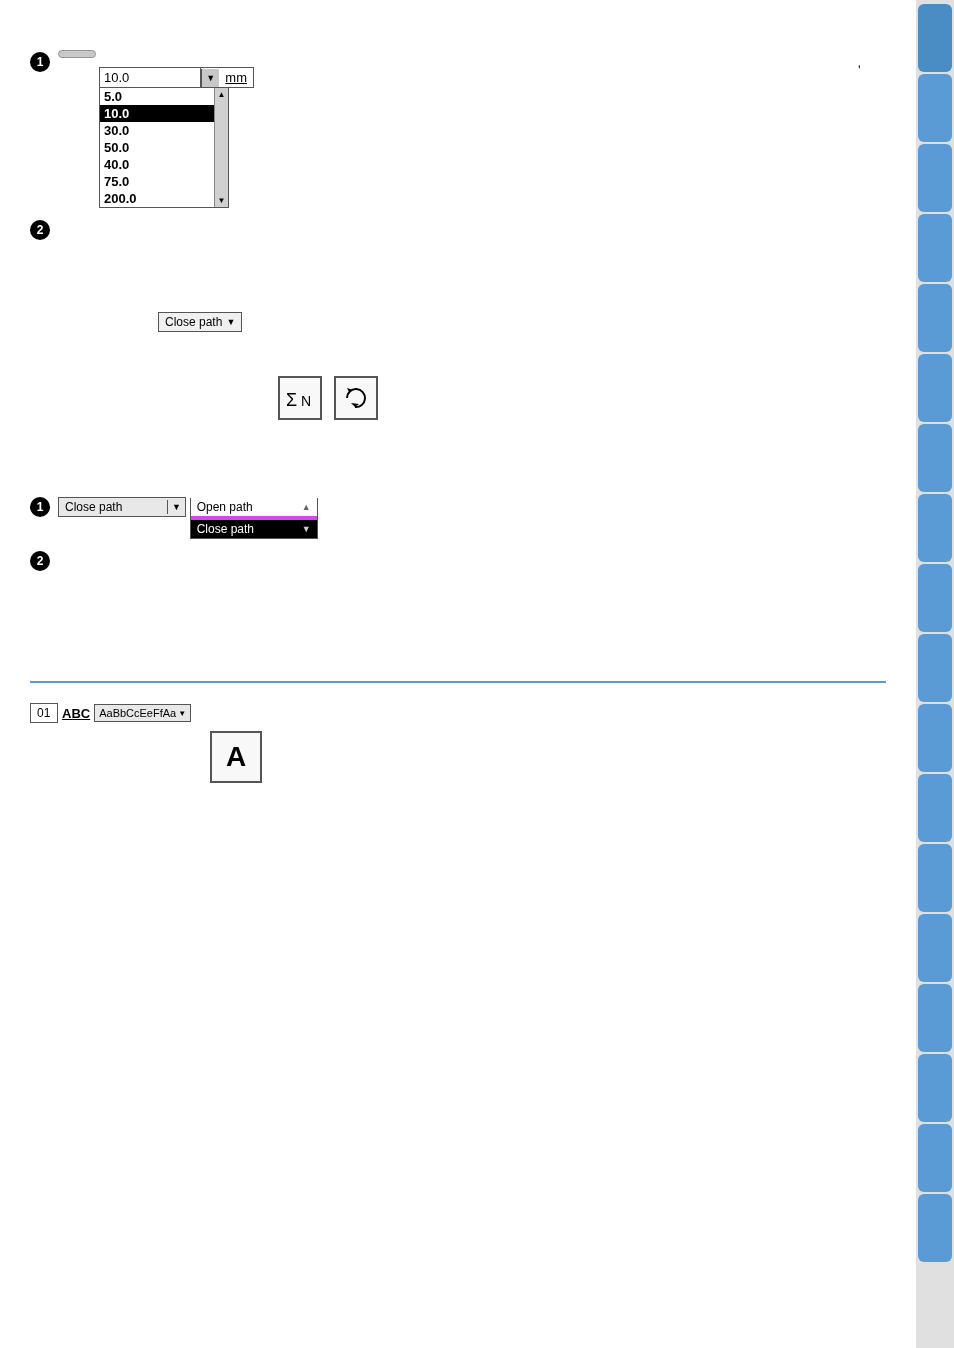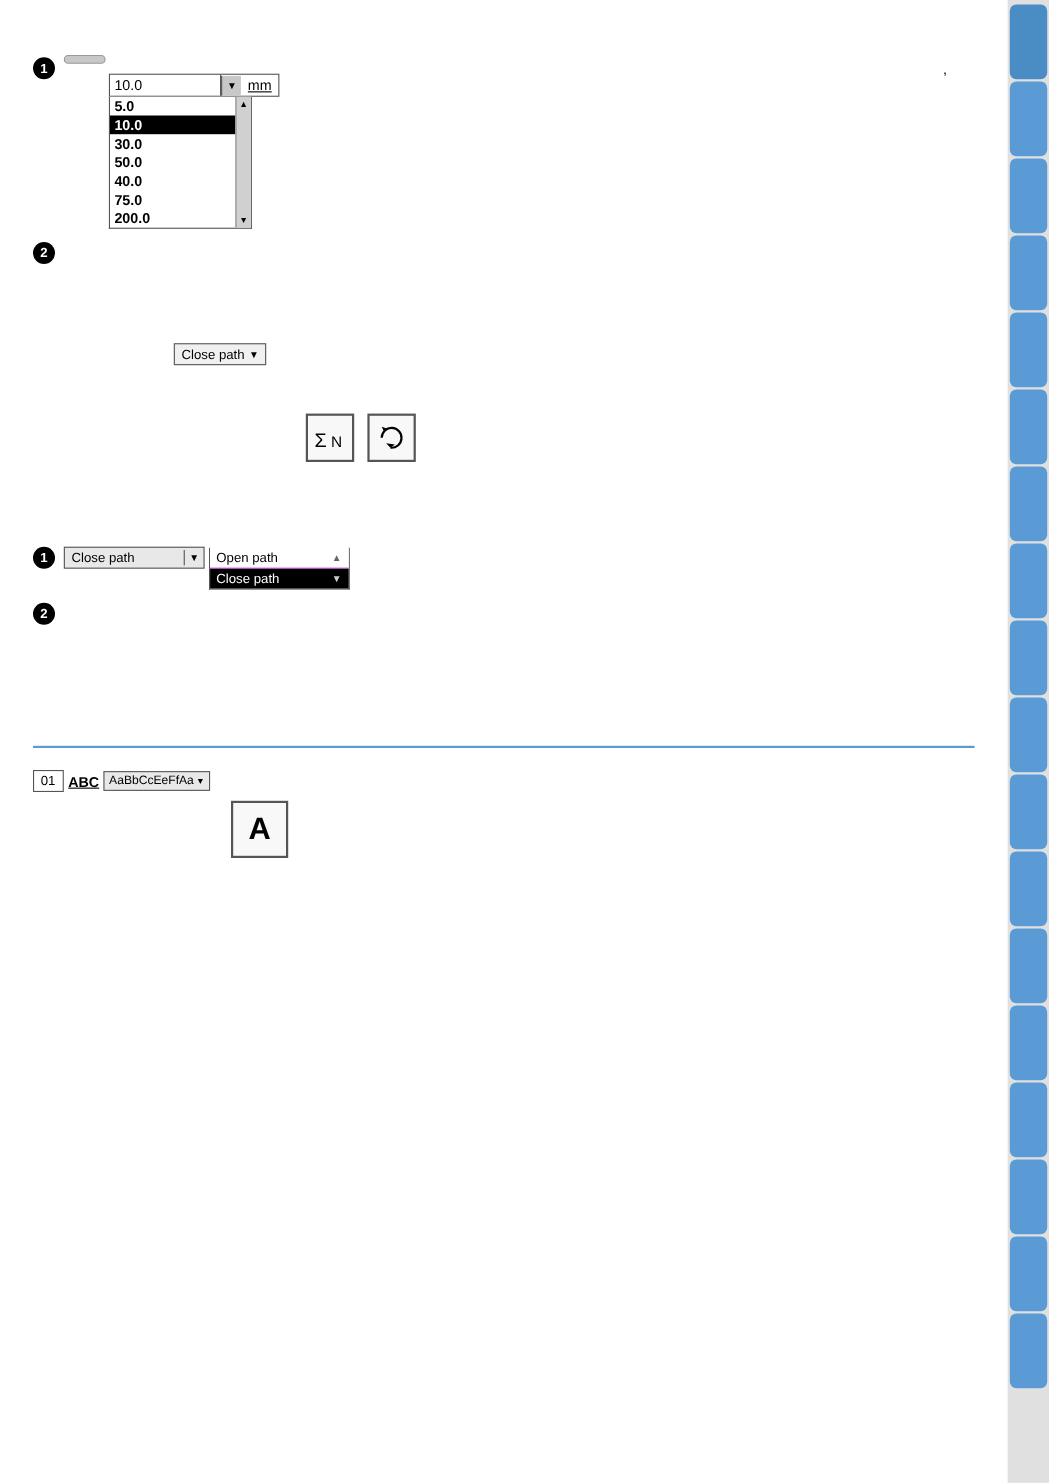--- a/index.html
+++ b/index.html
@@ -284,21 +284,21 @@
     <div style="padding-top:2px;">
 
       <div style="margin-bottom: 4px;">
         
         <div style="display:inline-flex; align-items:center; border:1px solid #555; background:#e8e8e8; min-width:128px; cursor:pointer; font-size:12px;">
           <span style="flex:1; padding: 2px 6px;">Close path</span>
           <span style="padding: 2px 4px; font-size:9px; border-left:1px solid #555;">▼</span>
         </div>
         
         <div style="display:inline-flex; flex-direction:column; border:1px solid #555; border-top:none; background:#fff; min-width:128px; font-size:12px;">
-          <div style="padding: 2px 6px; cursor:pointer; border-bottom:1px solid #d946ef; display:flex; align-items:center; background:#fff;">
+          <div style="padding: 2px 6px; cursor:pointer; border-bottom:4px solid #d946ef; display:flex; align-items:center; background:#fff;">
             <span>Open path</span>
             <span style="margin-left:auto; font-size:9px; color:#666;">▲</span>
           </div>
           <div style="padding: 2px 6px; cursor:pointer; display:flex; align-items:center; background:#000; color:#fff;">
             <span>Close path</span>
             <span style="margin-left:auto; font-size:9px; color:#ccc;">▼</span>
           </div>
         </div>
       </div>
     </div>

